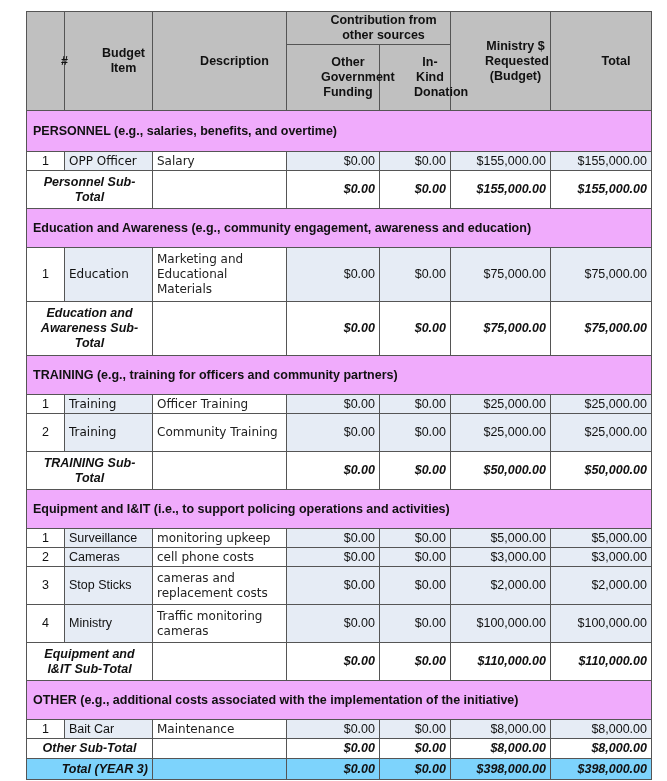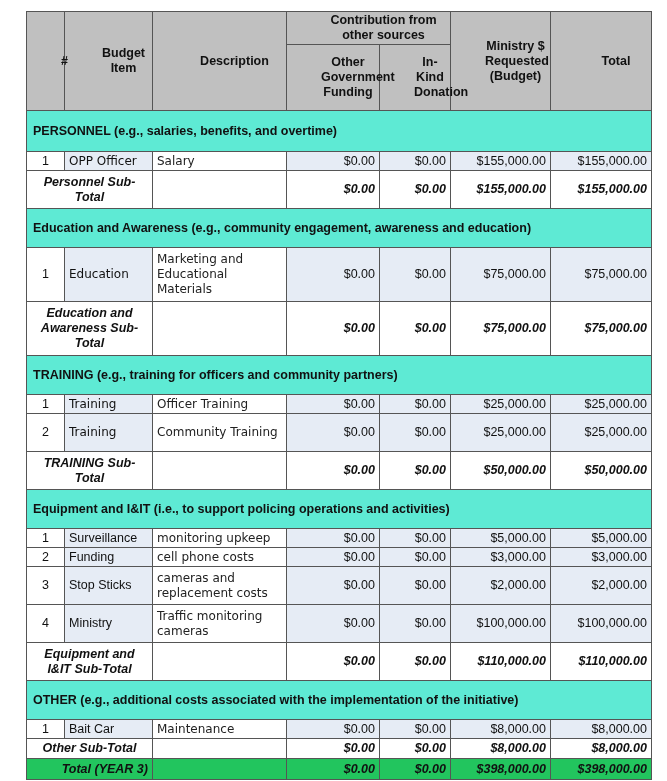--- a/index.html
+++ b/index.html
@@ -2,31 +2,31 @@
 <html><head>
 <meta charset="utf-8">
 <style>
   html, body { margin: 0; padding: 0; background: #ffffff; }
   body { width: 667px; height: 781px; position: relative; overflow: hidden; }
   .wrap { position: absolute; left: 26px; top: 11px; }
   table { border-collapse: collapse; table-layout: fixed; width: 625px; }
   td, th { border: 1px solid #555555; padding: 0 4px; font-size: 12.5px; color: #111; line-height: 15px; vertical-align: middle; }
   th { background: #c0c0c0; font-family: "Liberation Sans", sans-serif; font-weight: bold; font-size: 12.5px; text-align: center; padding-left: 34px; }
   .hdr-top th { height: 32px; }
-  .sec td { background: #5eead4; border-left: 1px solid #555; border-right: 1px solid #555; font-family: "Liberation Sans", sans-serif; font-weight: bold; font-size: 12.5px; height: 38px; padding-left: 6px; }
+  .sec td { background: #f0abfc; border-left: 1px solid #555; border-right: 1px solid #555; font-family: "Liberation Sans", sans-serif; font-weight: bold; font-size: 12.5px; height: 38px; padding-left: 6px; }
   .sec-first td { height: 40px; }
   .item td { background: #e6ecf5; font-family: "Liberation Sans", sans-serif; }
   .item td.num { background: #ffffff; text-align: center; }
   .item td.desc { background: #ffffff; font-family: "DejaVu Sans", sans-serif; font-size: 12px; color: #222; }
   .item td.cal { font-family: "DejaVu Sans", sans-serif; font-size: 12px; }
   .item td.money { text-align: right; }
   .sub td { background: #ffffff; font-family: "Liberation Sans", sans-serif; font-weight: bold; font-style: italic; }
   .sub td.label { text-align: center; }
   .sub td.money { text-align: right; }
-  .grand td { background: #22c55e; font-family: "Liberation Sans", sans-serif; font-weight: bold; font-style: italic; margin-left: 19px; }
+  .grand td { background: #7dd3fc; font-family: "Liberation Sans", sans-serif; font-weight: bold; font-style: italic; margin-left: 19px; }
   .grand td.label { text-align: right; }
   .grand td.money { text-align: right; }
 </style>
 </head>
 <body>
 
 <div class="wrap">
 <table>
   <colgroup>
     <col style="width:38px">
@@ -128,21 +128,21 @@
           <td class="num">1</td>
           <td>Surveillance</td>
           <td class="desc">monitoring upkeep</td>
           <td class="money">$0.00</td>
           <td class="money">$0.00</td>
           <td class="money">$5,000.00</td>
           <td class="money">$5,000.00</td>
         </tr>
         <tr class="item" style="height: 19px;">
           <td class="num">2</td>
-          <td>Funding</td>
+          <td>Cameras</td>
           <td class="desc">cell phone costs</td>
           <td class="money">$0.00</td>
           <td class="money">$0.00</td>
           <td class="money">$3,000.00</td>
           <td class="money">$3,000.00</td>
         </tr>
         <tr class="item" style="height: 38px;">
           <td class="num">3</td>
           <td>Stop Sticks</td>
           <td class="desc">cameras and replacement costs</td>

